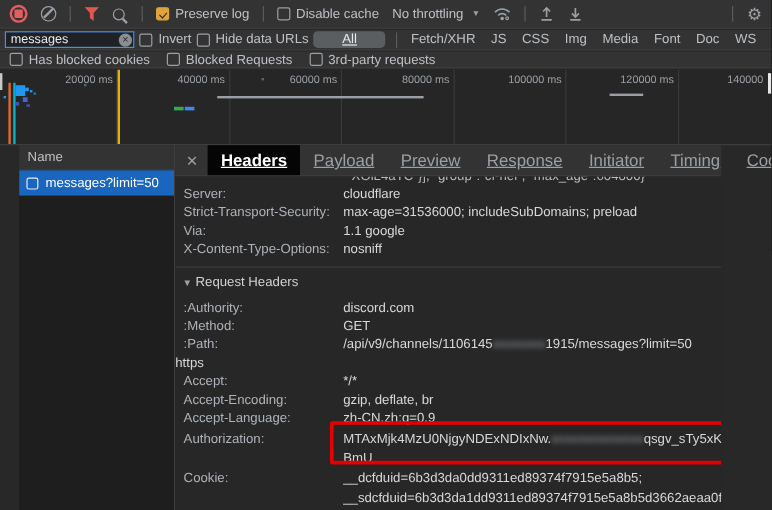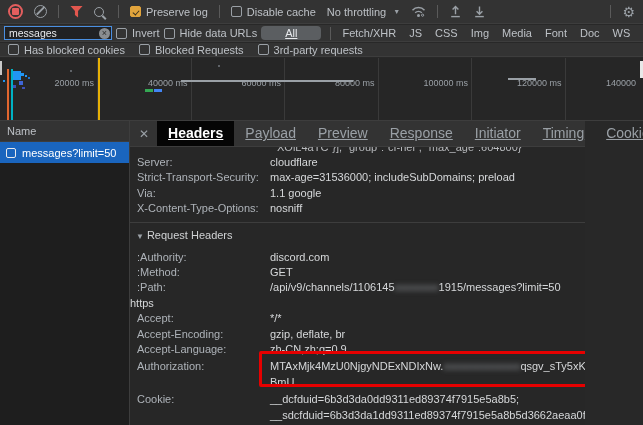--- a/index.html
+++ b/index.html
@@ -41,25 +41,25 @@
   .ftype.active{background:#5b5e61;border-radius:4px;padding:1px 24px;color:#e8eaed;text-decoration:underline;}
   .ftype-list{display:flex;align-items:center;gap:9px;}
   
   .row3{position:absolute;left:0;top:43px;width:643px;height:14px;background:#333;
         border-bottom:1px solid #3d3d3d;display:flex;align-items:center;gap:14px;
         padding:0 8px;box-sizing:border-box;}
   
   .overview{position:absolute;left:0;top:58px;width:643px;height:62px;background:#262626;
         border-bottom:1px solid #3d3d3d;overflow:hidden;}
   .gridline{position:absolute;top:0;width:1px;height:62px;background:#3a3a3a;}
-  .tl-label{position:absolute;top:20px;font-size:9px;color:#9aa0a6;white-space:nowrap;}
+  .tl-label{position:absolute;top:3px;font-size:9px;color:#9aa0a6;white-space:nowrap;}
   .evline{position:absolute;width:2px;}
   .blk{position:absolute;}
   
-  .main{position:absolute;left:0;top:121px;width:585px;height:304px;display:flex;}
+  .main{position:absolute;left:16px;top:121px;width:585px;height:304px;display:flex;}
   .namepanel{width:130px;flex:none;background:#1e1e1e;border-right:1px solid #3d3d3d;box-sizing:border-box;}
   .namehead{height:21px;background:#333;border-bottom:1px solid #3d3d3d;line-height:20px;
         padding-left:7px;color:#bdc1c6;box-sizing:border-box;}
   .namerow{height:21px;background:#1a65be;display:flex;align-items:center;gap:6px;padding-left:6px;box-sizing:border-box;}
   .namerow .cb{border-color:#e8eaed;width:10px;height:10px;}
   .namerow .rowlabel{color:#fff;}
   .detail{flex:1;display:flex;flex-direction:column;min-width:0;}
   .tabbar{height:25px;flex:none;background:#333;border-bottom:1px solid #3d3d3d;display:flex;align-items:center;}
   .tab-close{color:#9aa0a6;font-size:12px;padding:0 8px 0 9px;}
   .tab{color:#9aa0a6;font-size:14px;padding:0 11px;height:25px;line-height:25px;flex:none;text-decoration:underline;}

